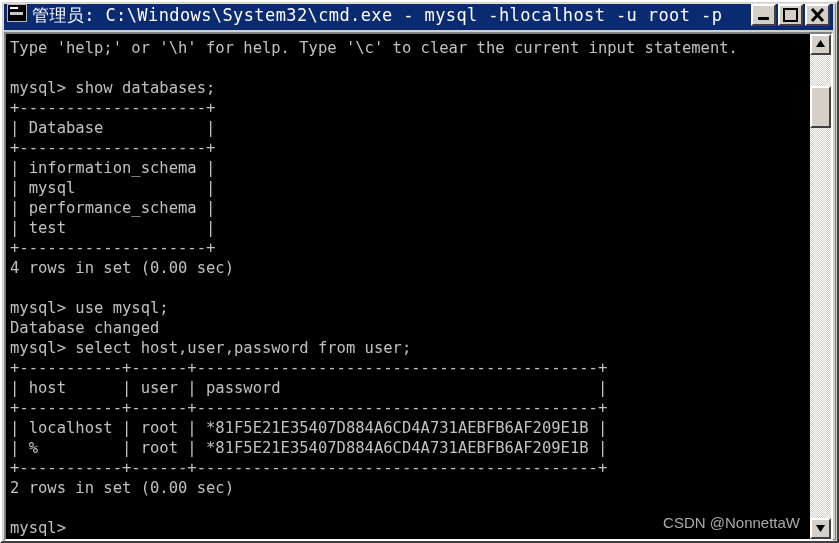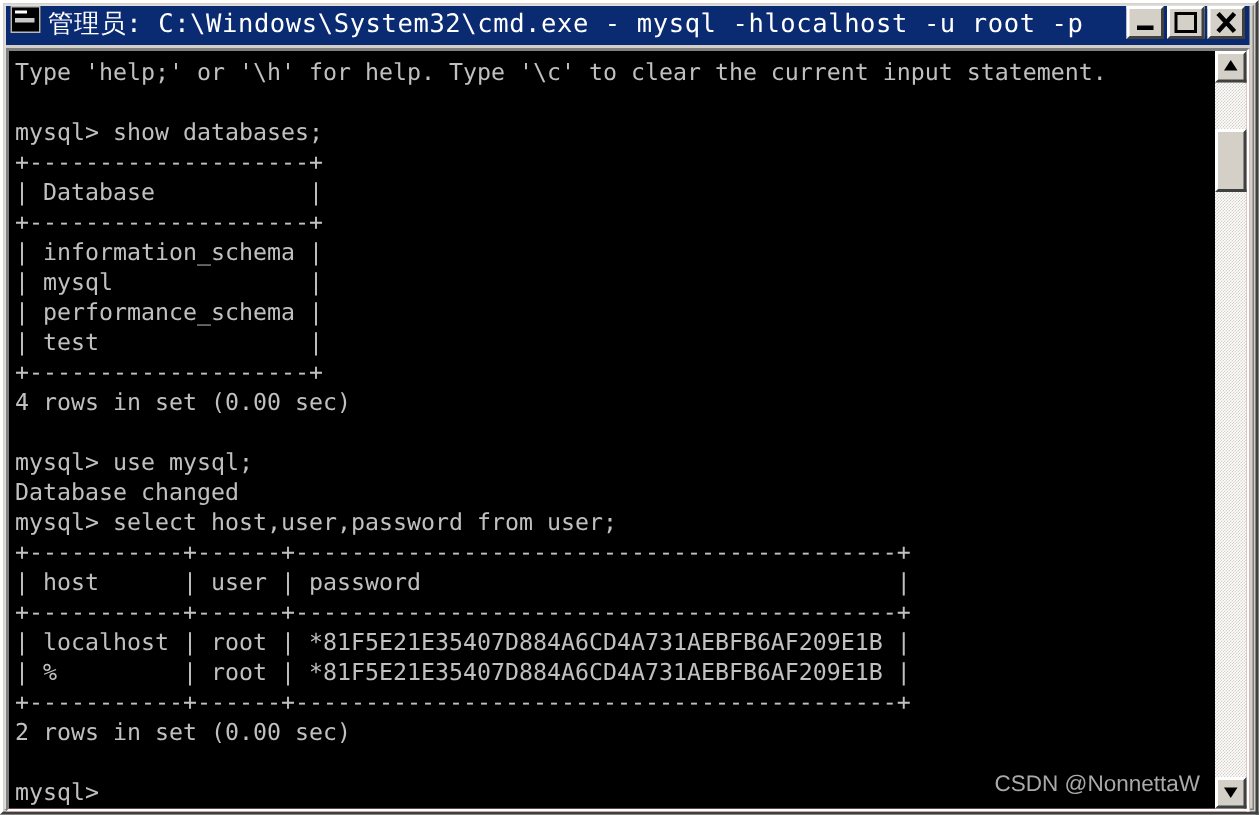--- a/index.html
+++ b/index.html
@@ -108,21 +108,21 @@
   #client {
     position: absolute;
     left: 2px; top: 30px;
     width: 829px;
     height: 509px;
     box-sizing: border-box;
     border-top: 2px solid #808080;
     border-left: 2px solid #808080;
     border-right: 2px solid #ffffff;
     border-bottom: 2px solid #ffffff;
-    background: #7f1d1d;
+    background: #a3a3a3;
     display: flex;
   }
   #console {
     position: relative;
     flex: 1 1 auto;
     background: #000000;
     overflow: hidden;
     padding: 4px 0 0 4px;
     box-sizing: border-box;
   }

